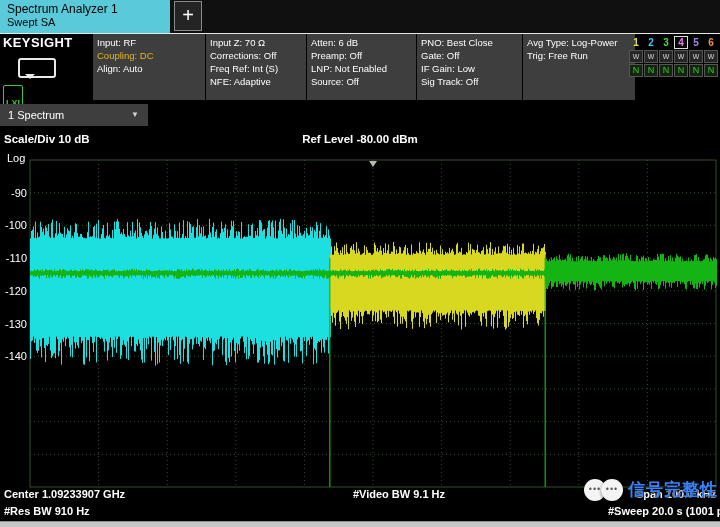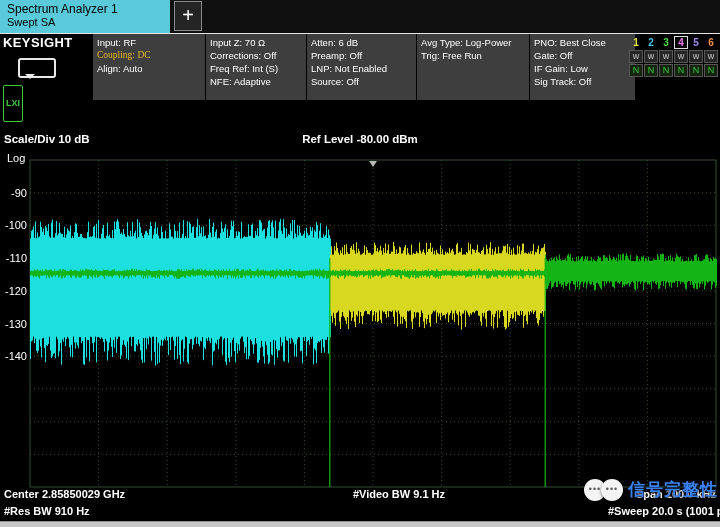--- a/index.html
+++ b/index.html
@@ -23,21 +23,21 @@
   .disp-icon{position:absolute;left:18px;top:24px;width:34px;height:16px;border:2px solid #e9e9e9;border-radius:3px;}
   .disp-icon:after{content:"";position:absolute;left:5px;bottom:-8px;width:0;height:0;
                    border:5px solid transparent;border-top-color:#e9e9e9;}
   .lxi{position:absolute;left:3px;top:51px;color:#3dc83d;font-size:9px;font-weight:bold;
        border:1px solid #3dc83d;border-radius:2px;padding:12px 2px;line-height:11px;}
   .panels{position:absolute;left:86px;top:0;height:66px;display:flex;gap:1px;margin-left:7px;}
   .panel{background:#3e3e3e;color:#fff;font-size:9.5px;line-height:13px;padding:2px 4px 0 4px;
          box-sizing:border-box;height:66px;cursor:pointer;}
   .p0{width:112px}.p1{width:100px}.p2{width:109px}.p3{width:105px}.p4{width:112px}
   .pline{white-space:nowrap;}
-  .amber{color:#e7b81e;font-family:Liberation Serif, serif;}
+  .amber{color:#e7b81e;}
   .trace-table{position:absolute;left:629px;top:2px;width:92px;}
   .tt-row{display:flex;margin-bottom:1px;}
   .tt-num{width:14px;height:13px;margin-right:1px;text-align:center;font-size:10px;font-weight:bold;
           line-height:13px;box-sizing:border-box;cursor:pointer;}
   .tt-num.sel{border:1px solid #ddd;line-height:11px;}
   .tt-cell{width:14px;height:13px;margin-right:1px;background:#262626;border:1px solid #555;
            color:#c9c9c9;font-size:9px;line-height:11px;text-align:center;box-sizing:border-box;cursor:pointer;}
   .tt-cell.n{color:#38c838;background:#15240f;}
 
   
@@ -102,29 +102,29 @@
           <div class="pline">Corrections: Off</div>
           <div class="pline">Freq Ref: Int (S)</div>
           <div class="pline">NFE: Adaptive</div>
         </div>
         <div class="panel p2">
           <div class="pline">Atten: 6 dB</div>
           <div class="pline">Preamp: Off</div>
           <div class="pline">LNP: Not Enabled</div>
           <div class="pline">Source: Off</div>
         </div>
-        <div class="panel p4">
-          <div class="pline">Avg Type: Log-Power</div>
-          <div class="pline">Trig: Free Run</div>
-        </div>
         <div class="panel p3">
           <div class="pline">PNO: Best Close</div>
           <div class="pline">Gate: Off</div>
           <div class="pline">IF Gain: Low</div>
           <div class="pline">Sig Track: Off</div>
+        </div>
+        <div class="panel p4">
+          <div class="pline">Avg Type: Log-Power</div>
+          <div class="pline">Trig: Free Run</div>
         </div>
       </div>
     <div class="trace-table">
       <div class="tt-row">
           <div class="tt-num" style="color: rgb(232, 232, 74);">1</div>
           <div class="tt-num" style="color: rgb(74, 200, 240);">2</div>
           <div class="tt-num" style="color: rgb(74, 216, 74);">3</div>
           <div class="tt-num sel" style="color: rgb(240, 120, 240);">4</div>
           <div class="tt-num" style="color: rgb(164, 136, 240);">5</div>
           <div class="tt-num" style="color: rgb(240, 144, 72);">6</div>
@@ -141,20 +141,24 @@
           <div class="tt-cell n">N</div>
           <div class="tt-cell n">N</div>
           <div class="tt-cell n">N</div>
           <div class="tt-cell n">N</div>
           <div class="tt-cell n">N</div>
           <div class="tt-cell n">N</div>
         </div>
     </div>
   </div>
 
+  <div class="meas-tab">
+    <span>1 Spectrum</span>
+    <span class="meas-caret">▼</span>
+  </div>
 
   <div class="scale-div">Scale/Div 10 dB</div>
   <div class="ref-level">Ref Level -80.00 dBm</div>
   <div class="log-label">Log</div>
 
   <svg class="plot-svg" width="720" height="345" viewBox="0 0 720 345">
       <line x1="98.6" y1="10" x2="98.6" y2="337" stroke="#315031" stroke-width="1" stroke-dasharray="1,3"></line>
       <line x1="167.2" y1="10" x2="167.2" y2="337" stroke="#315031" stroke-width="1" stroke-dasharray="1,3"></line>
       <line x1="235.8" y1="10" x2="235.8" y2="337" stroke="#315031" stroke-width="1" stroke-dasharray="1,3"></line>
       <line x1="304.4" y1="10" x2="304.4" y2="337" stroke="#315031" stroke-width="1" stroke-dasharray="1,3"></line>
@@ -1390,21 +1394,21 @@
         <line x1="712.5" x2="712.5" y1="111.0" y2="134.9" stroke="#14b414" stroke-width="1"></line>
         <line x1="713.5" x2="713.5" y1="107.1" y2="131.2" stroke="#14b414" stroke-width="1"></line>
         <line x1="714.5" x2="714.5" y1="108.8" y2="132.6" stroke="#14b414" stroke-width="1"></line>
         <line x1="715.5" x2="715.5" y1="107.8" y2="138.0" stroke="#14b414" stroke-width="1"></line>
         <line x1="716.5" x2="716.5" y1="109.2" y2="135.9" stroke="#14b414" stroke-width="1"></line>
       </g>
       <line x1="329.8" y1="108.1" x2="329.8" y2="337" stroke="#14b414" stroke-width="1.2"></line>
       <line x1="545.2" y1="108.1" x2="545.2" y2="337" stroke="#14b414" stroke-width="1.2"></line>
     </svg>
 
-  <div class="annot a-center1">Center 2.85850029 GHz</div>
+  <div class="annot a-center1">Center 1.09233907 GHz</div>
   <div class="annot a-vbw">#Video BW 9.1 Hz</div>
   <div class="annot a-span">Span 100.0 kHz</div>
   <div class="annot a-rbw">#Res BW 910 Hz</div>
   <div class="annot a-sweep">#Sweep 20.0 s (1001 pts)</div>
 
   <div class="watermark">
     <div class="wm-circle">
         <span class="wm-dots">•••</span>
       </div>
     <div class="wm-circle">

